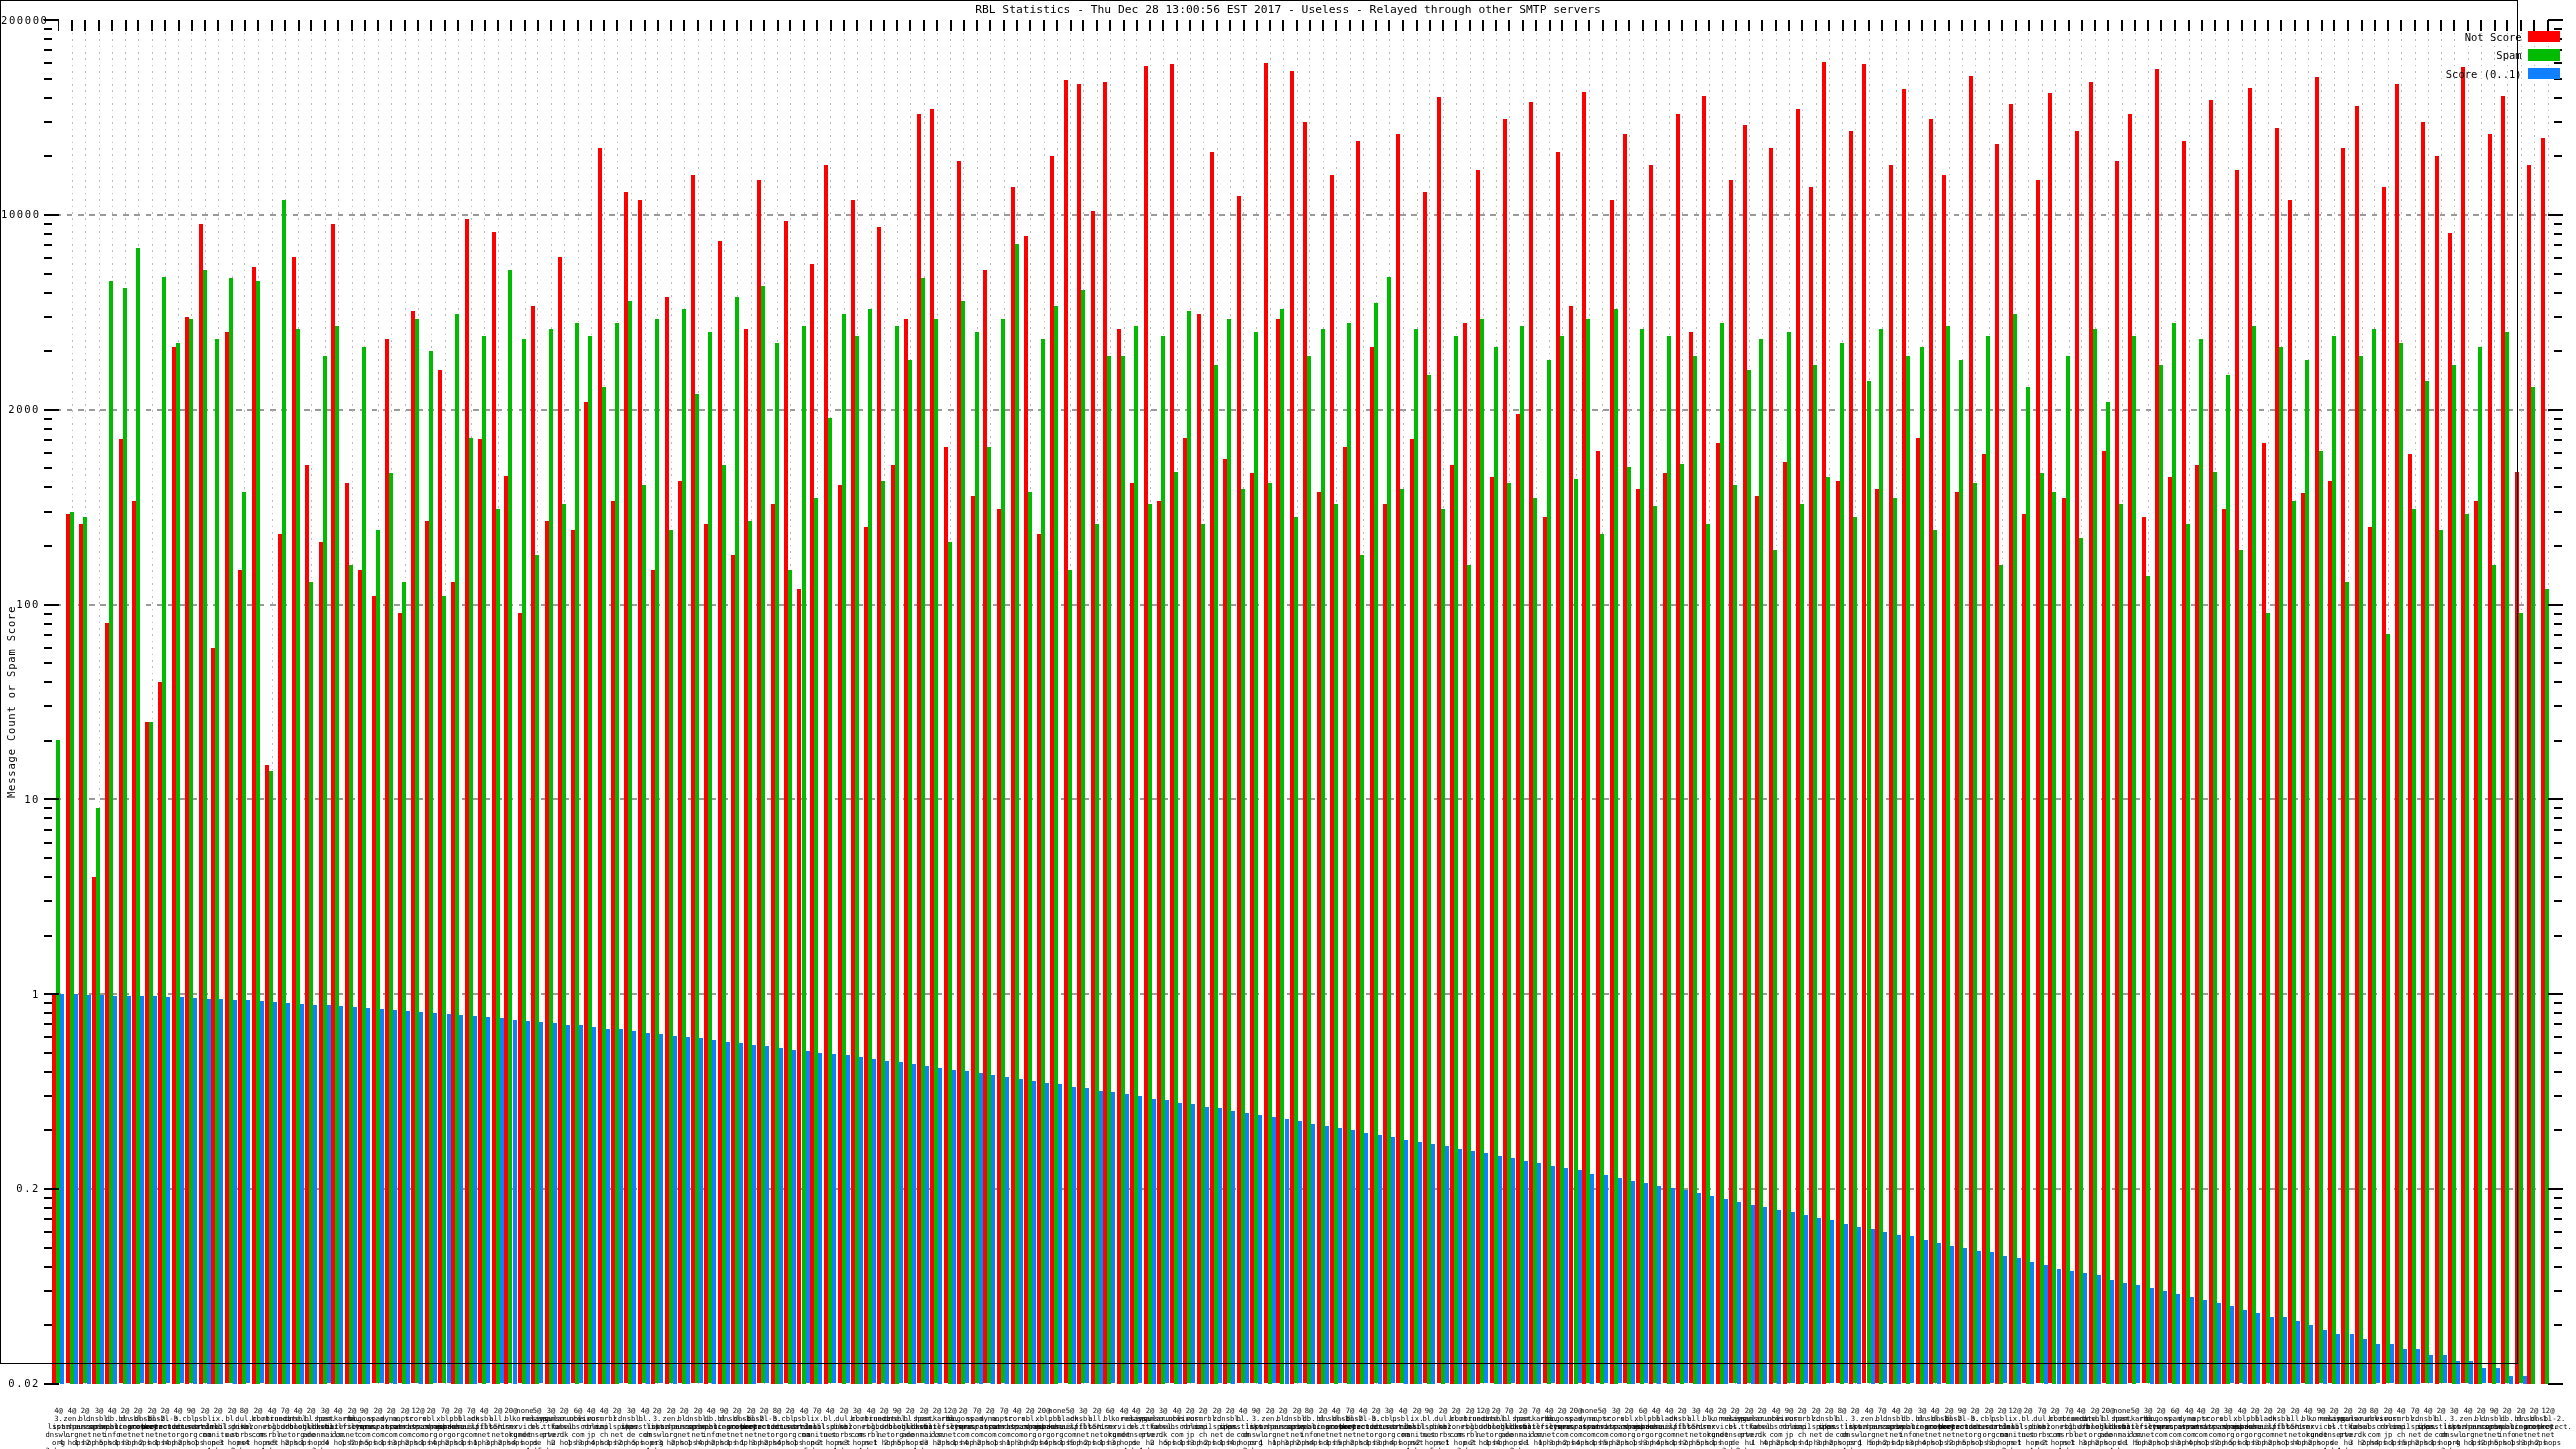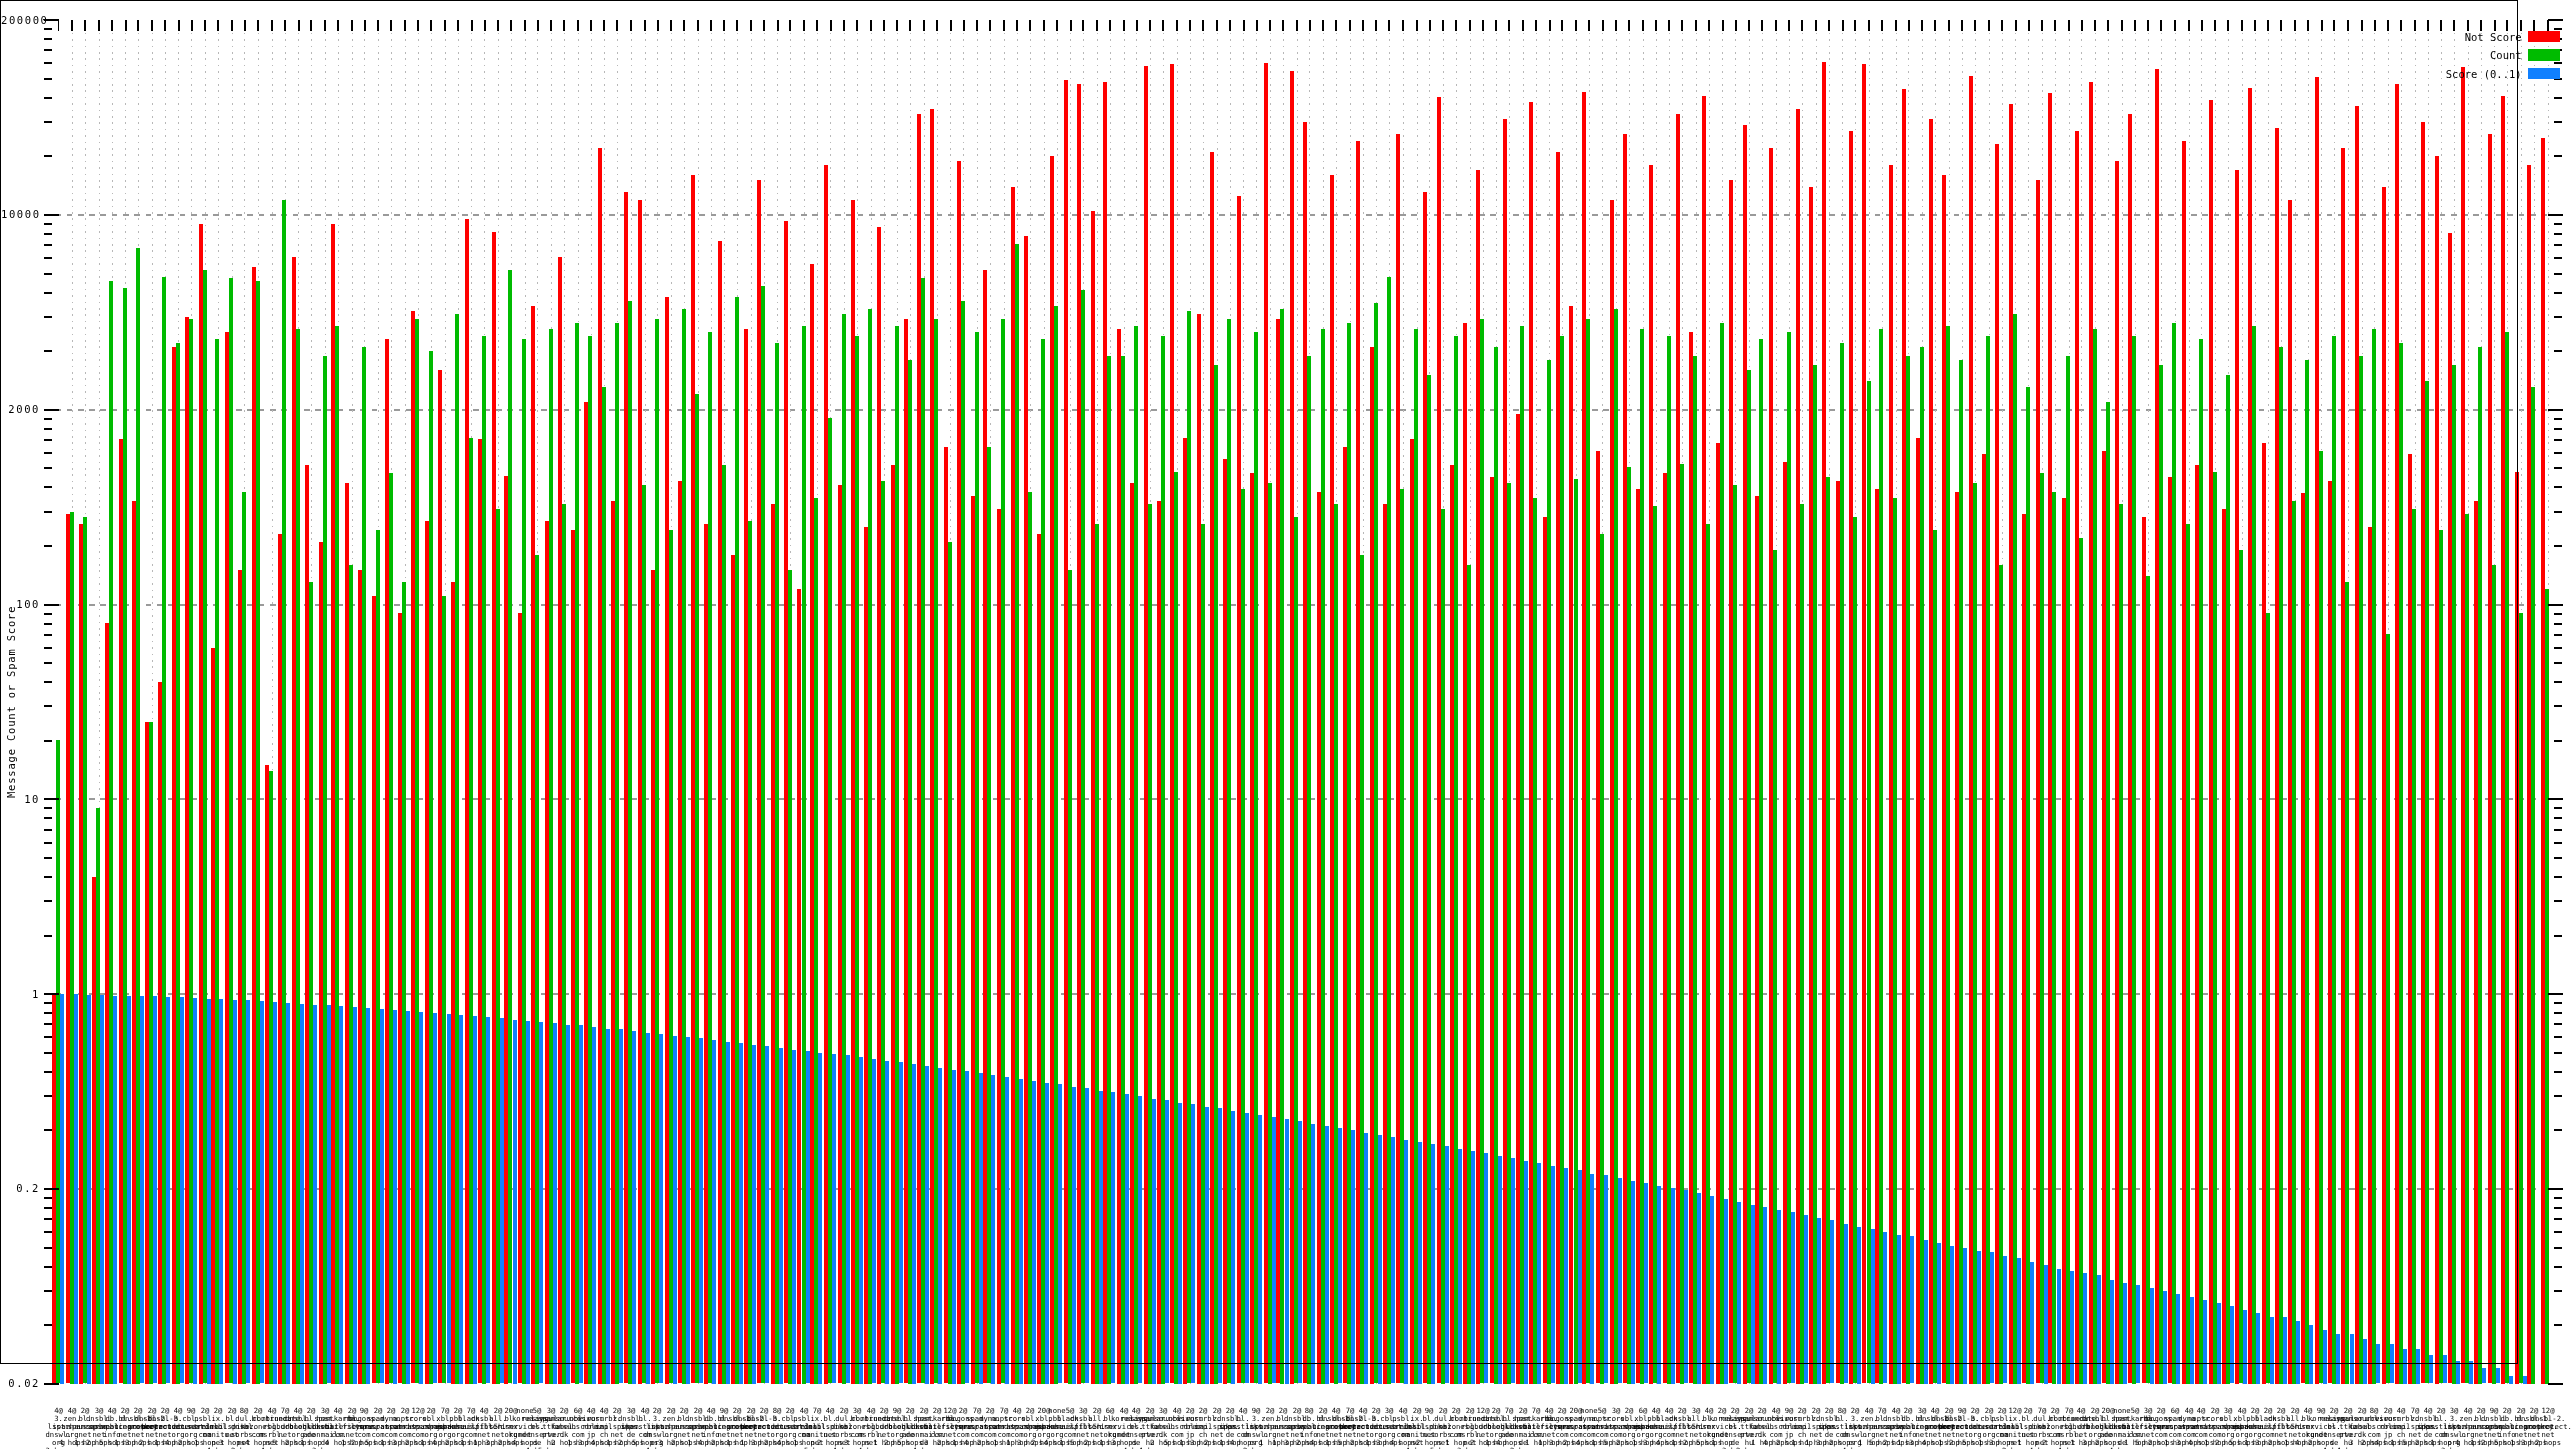--- a/index.html
+++ b/index.html
@@ -20,20 +20,21 @@
         font-size:7.2px;line-height:8px;white-space:pre;z-index:2;}
   #legend{position:absolute;top:31px;right:16px;z-index:8;}
   .legend-row{display:flex;align-items:center;justify-content:flex-end;margin-bottom:7.2px;height:11.3px;}
   .legend-label{font-size:10.5px;margin-right:6.4px;white-space:pre;}
   .legend-swatch{width:32px;height:11.3px;}
 </style>
 </head>
 <body>
 
 <div id="page">
+  <div id="title">RBL Statistics - Thu Dec 28 13:00:56 EST 2017 - Useless - Relayed through other SMTP servers</div>
   <div id="ylabel">Message Count or Spam Score</div>
 
   <div id="plot">
       <div class="ytick" style="left: 0px; width: 14.5px; top: 1363px;"></div>
       <div class="ytick" style="left: 2504px; width: 14.5px; top: 1363px;"></div>
       <div class="yticklabel" style="left: -43px; top: 1357px;">0.02</div>
       <div class="ytick" style="left: 0px; width: 8px; top: 1304px;"></div>
       <div class="ytick" style="left: 2510px; width: 8px; top: 1304px;"></div>
       <div class="ytick" style="left: 0px; width: 8px; top: 1270px;"></div>
       <div class="ytick" style="left: 2510px; width: 8px; top: 1270px;"></div>
@@ -2081,21 +2082,21 @@
 2 hops</div>
     </div>
   <div id="plot-border"></div>
 
   <div id="legend">
     <div class="legend-row">
       <span class="legend-label">Not Score</span>
       <div class="legend-swatch" style="background: rgb(255, 0, 0);"></div>
     </div>
     <div class="legend-row">
-      <span class="legend-label">Count</span>
+      <span class="legend-label">Spam</span>
       <div class="legend-swatch" style="background: rgb(0, 187, 0);"></div>
     </div>
     <div class="legend-row">
       <span class="legend-label">Score (0..1)</span>
       <div class="legend-swatch" style="background: rgb(16, 128, 255);"></div>
     </div>
   </div>
 </div>
 
 

